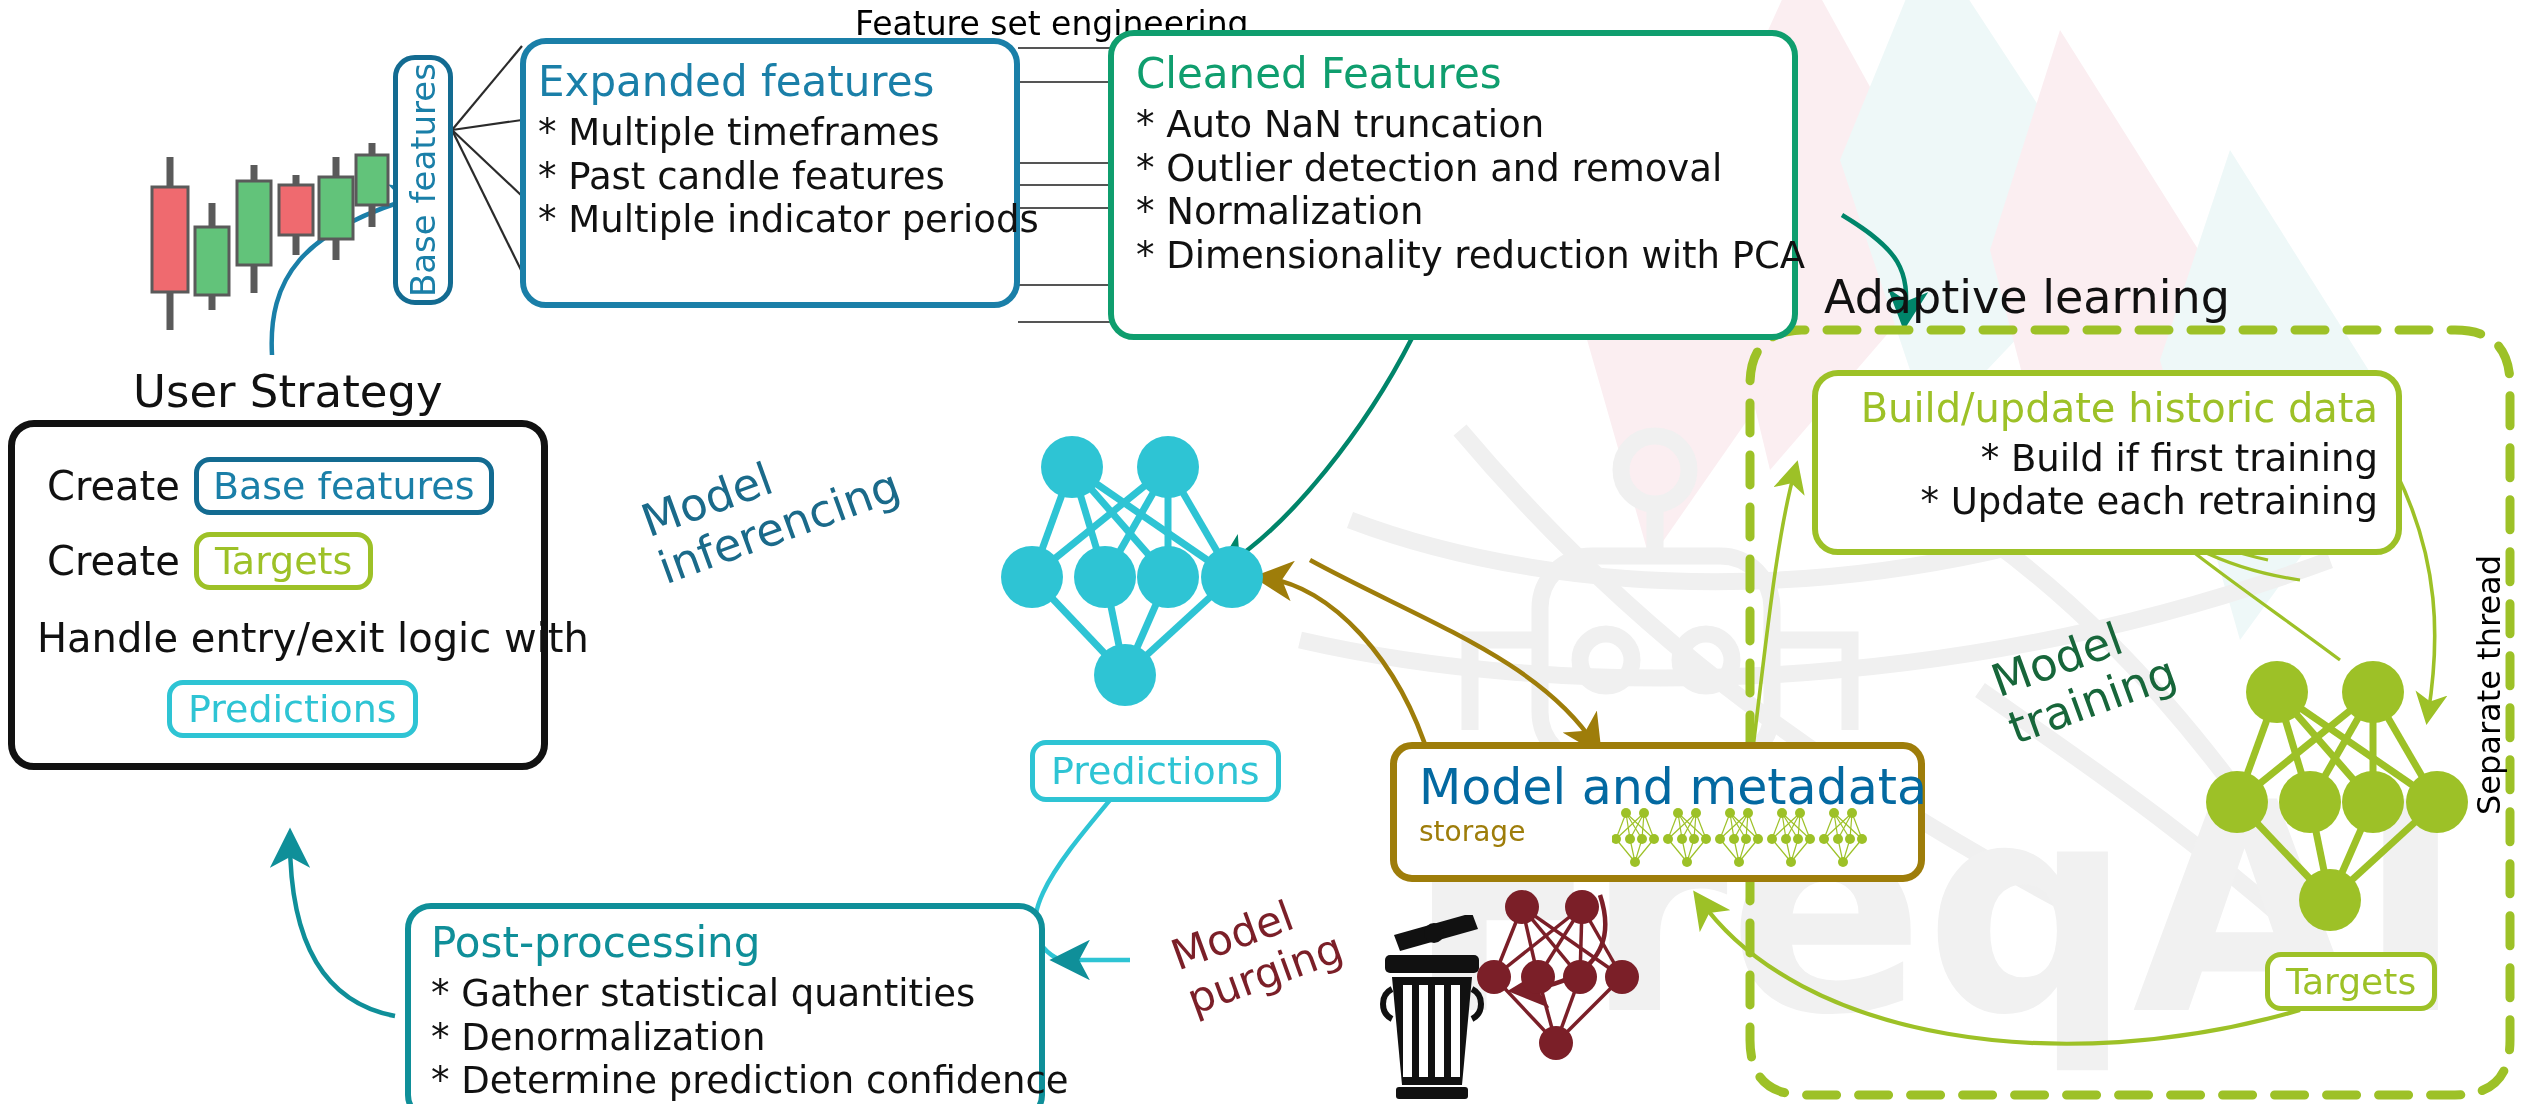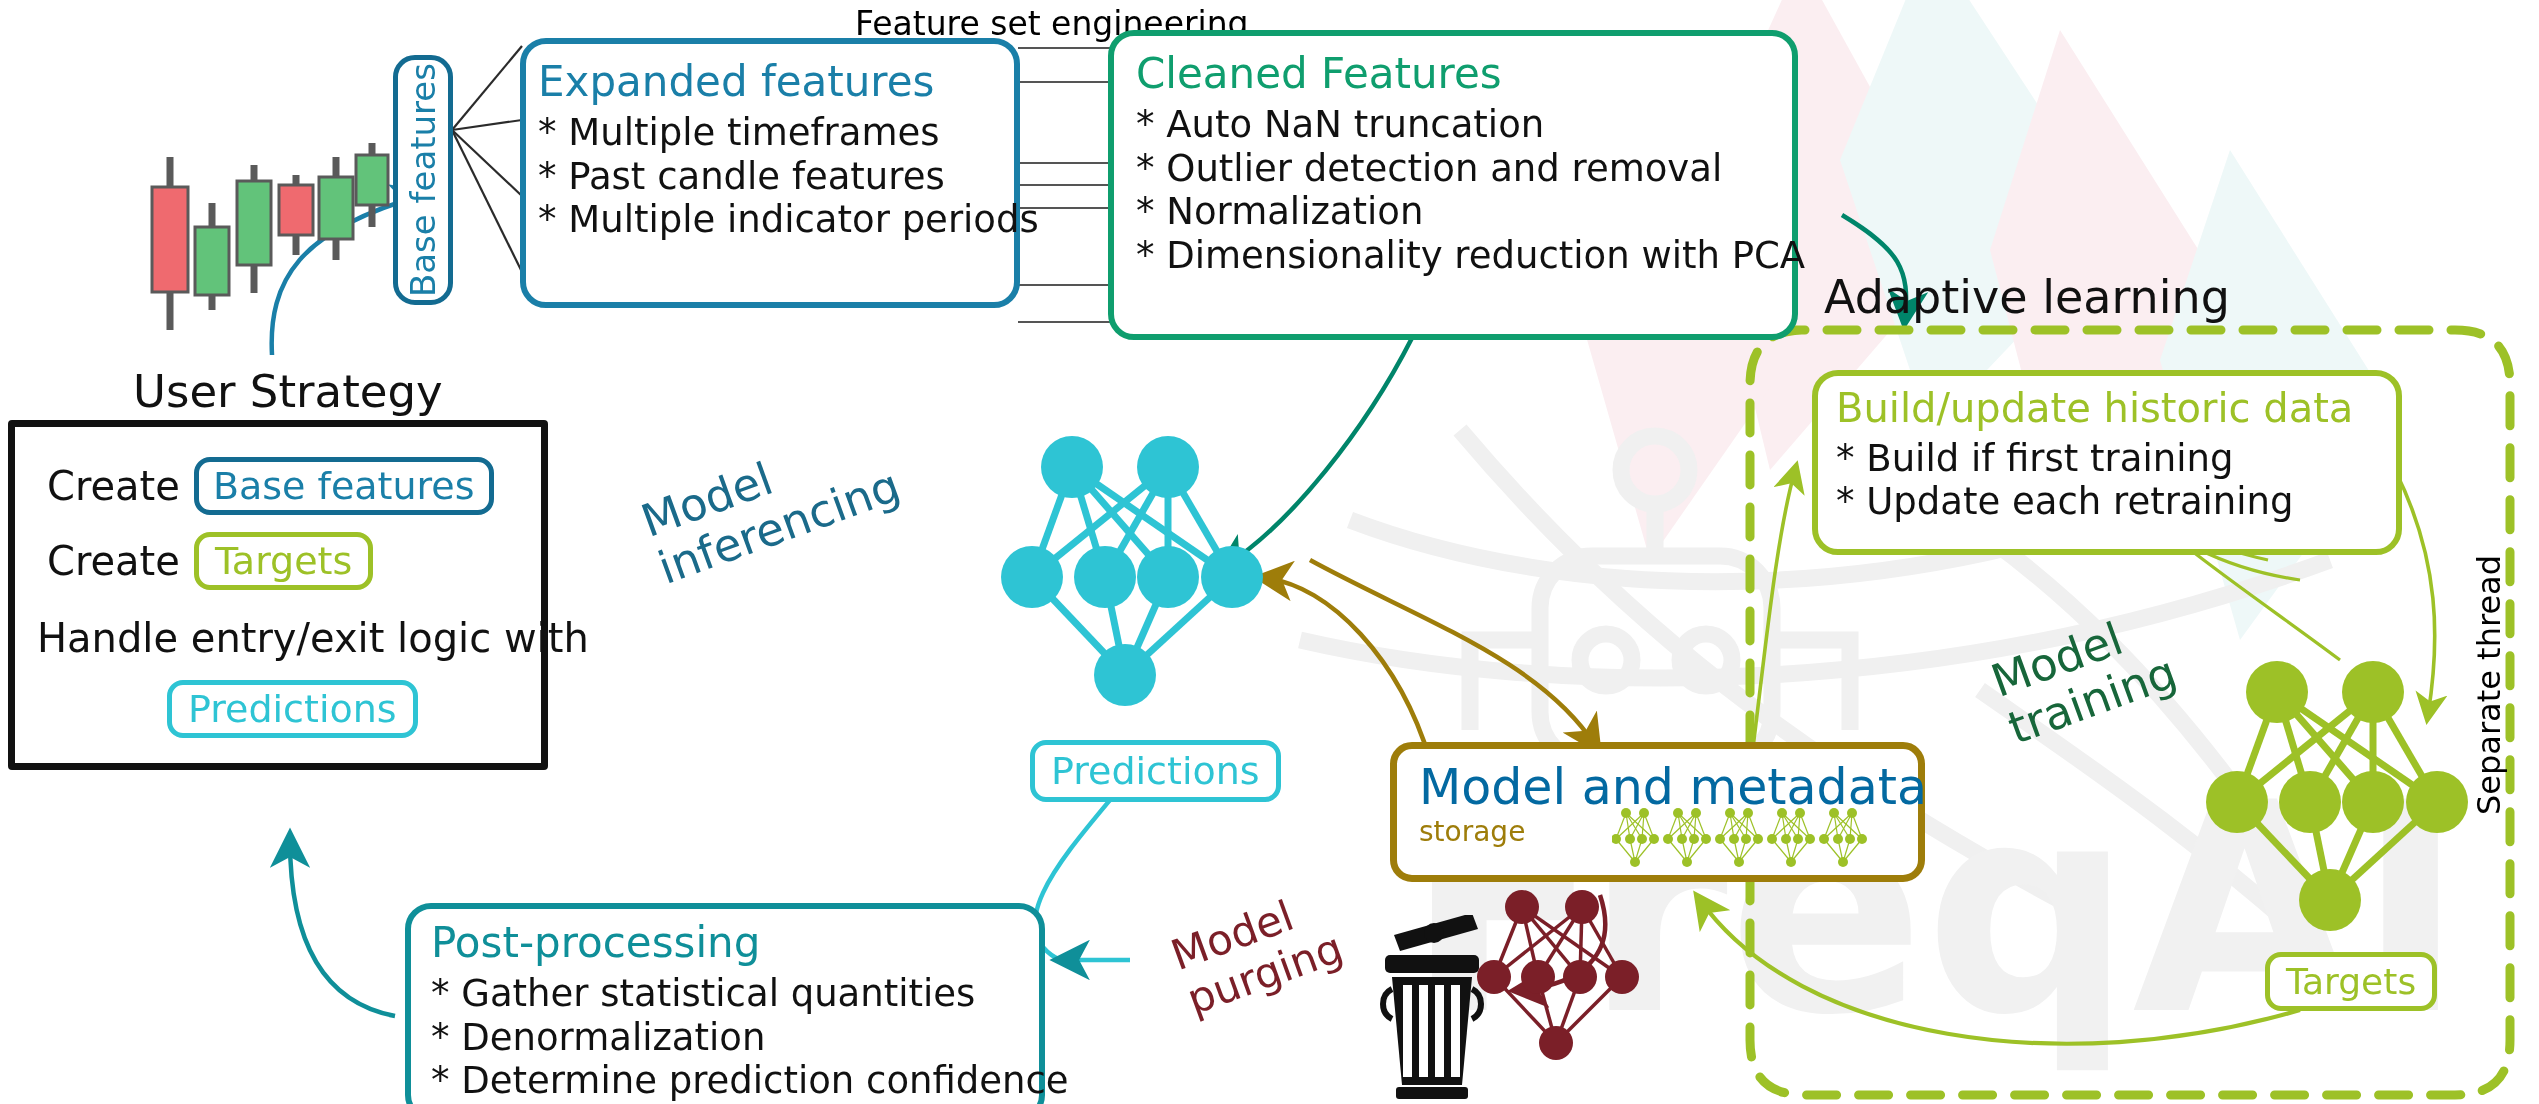--- a/index.html
+++ b/index.html
@@ -174,21 +174,21 @@
     <ul>
       <li>Auto NaN truncation</li>
       <li>Outlier detection and removal</li>
       <li>Normalization</li>
       <li>Dimensionality reduction with PCA</li>
     </ul>
   </div>
 
   <div class="node plain" style="left:133px;top:365px;font-size:45px;">User Strategy</div>
 
-  <div class="node" style="left:8px;top:420px;width:540px;height:350px;border:7px solid #111;border-radius:4px;background:#fff;">
+  <div class="node" style="left:8px;top:420px;width:540px;height:350px;border:7px solid #111;border-radius:26px;background:#fff;">
     <div style="position:absolute;left:32px;top:30px;display:flex;align-items:center;gap:14px;">
       <span class="plain">Create</span>
       <span class="pill" style="border:5px solid #136b91;color:#1a7fa8;font-size:38px;padding:2px 14px;">Base features</span>
     </div>
     <div style="position:absolute;left:32px;top:105px;display:flex;align-items:center;gap:14px;">
       <span class="plain">Create</span>
       <span class="pill" style="border:5px solid #9dc127;color:#9dc127;font-size:38px;padding:2px 16px;">Targets</span>
     </div>
     <div style="position:absolute;left:22px;top:188px;">
       <span class="plain">Handle entry/exit logic with</span>
@@ -332,21 +332,21 @@
       </svg>
     </div>
   </div>
 
   <div class="node plain" style="left:1824px;top:270px;font-size:46px;">Adaptive learning</div>
 
   <div class="node" style="left:2470px;top:555px;">
     <span class="vtext muted" style="font-size:32px;">Separate thread</span>
   </div>
 
-  <div class="node card" style="left:1812px;top:370px;width:590px;height:185px;border:6px solid #9dc127;padding:10px 18px;">
+  <div class="node card" style="left:1812px;top:370px;width:590px;height:185px;border:6px solid #9dc127;padding:10px 18px;text-align:right;">
     <div class="title" style="color:#9dc127;font-size:40px;">Build/update historic data</div>
     <ul>
       <li>Build if first training</li>
       <li>Update each retraining</li>
     </ul>
   </div>
 
   <div class="node tilt" style="left:1985px;top:660px;color:#17663a;">Model
 training</div>
 

